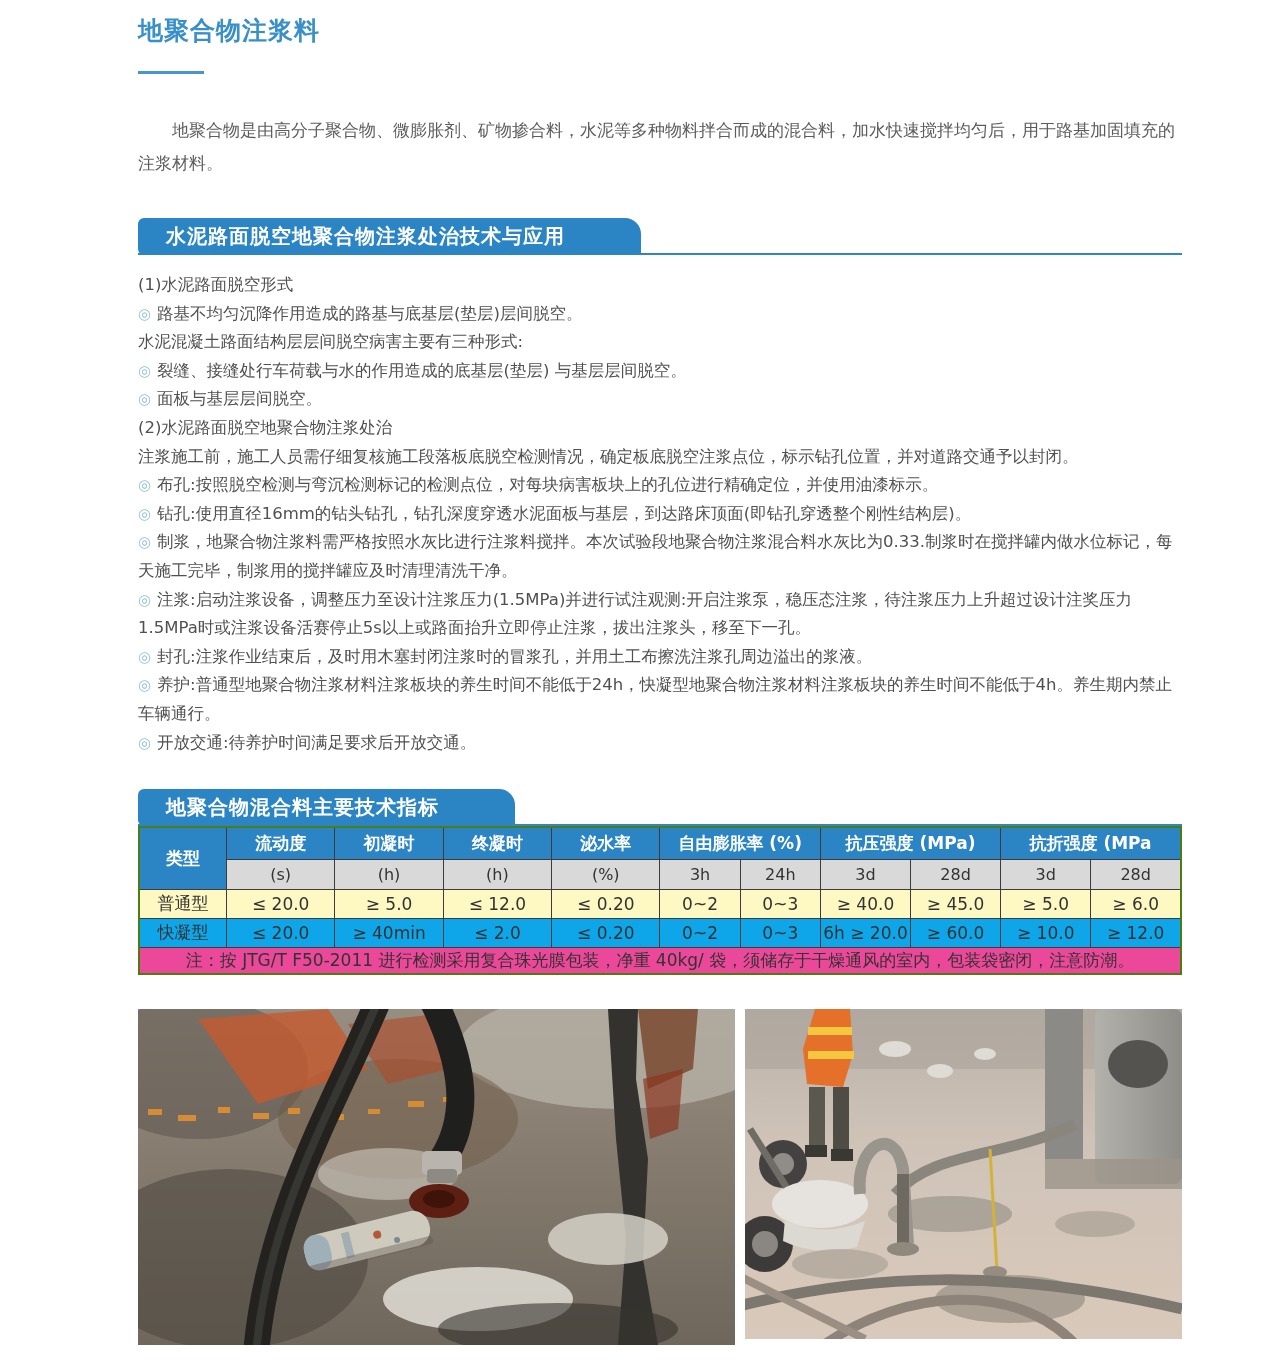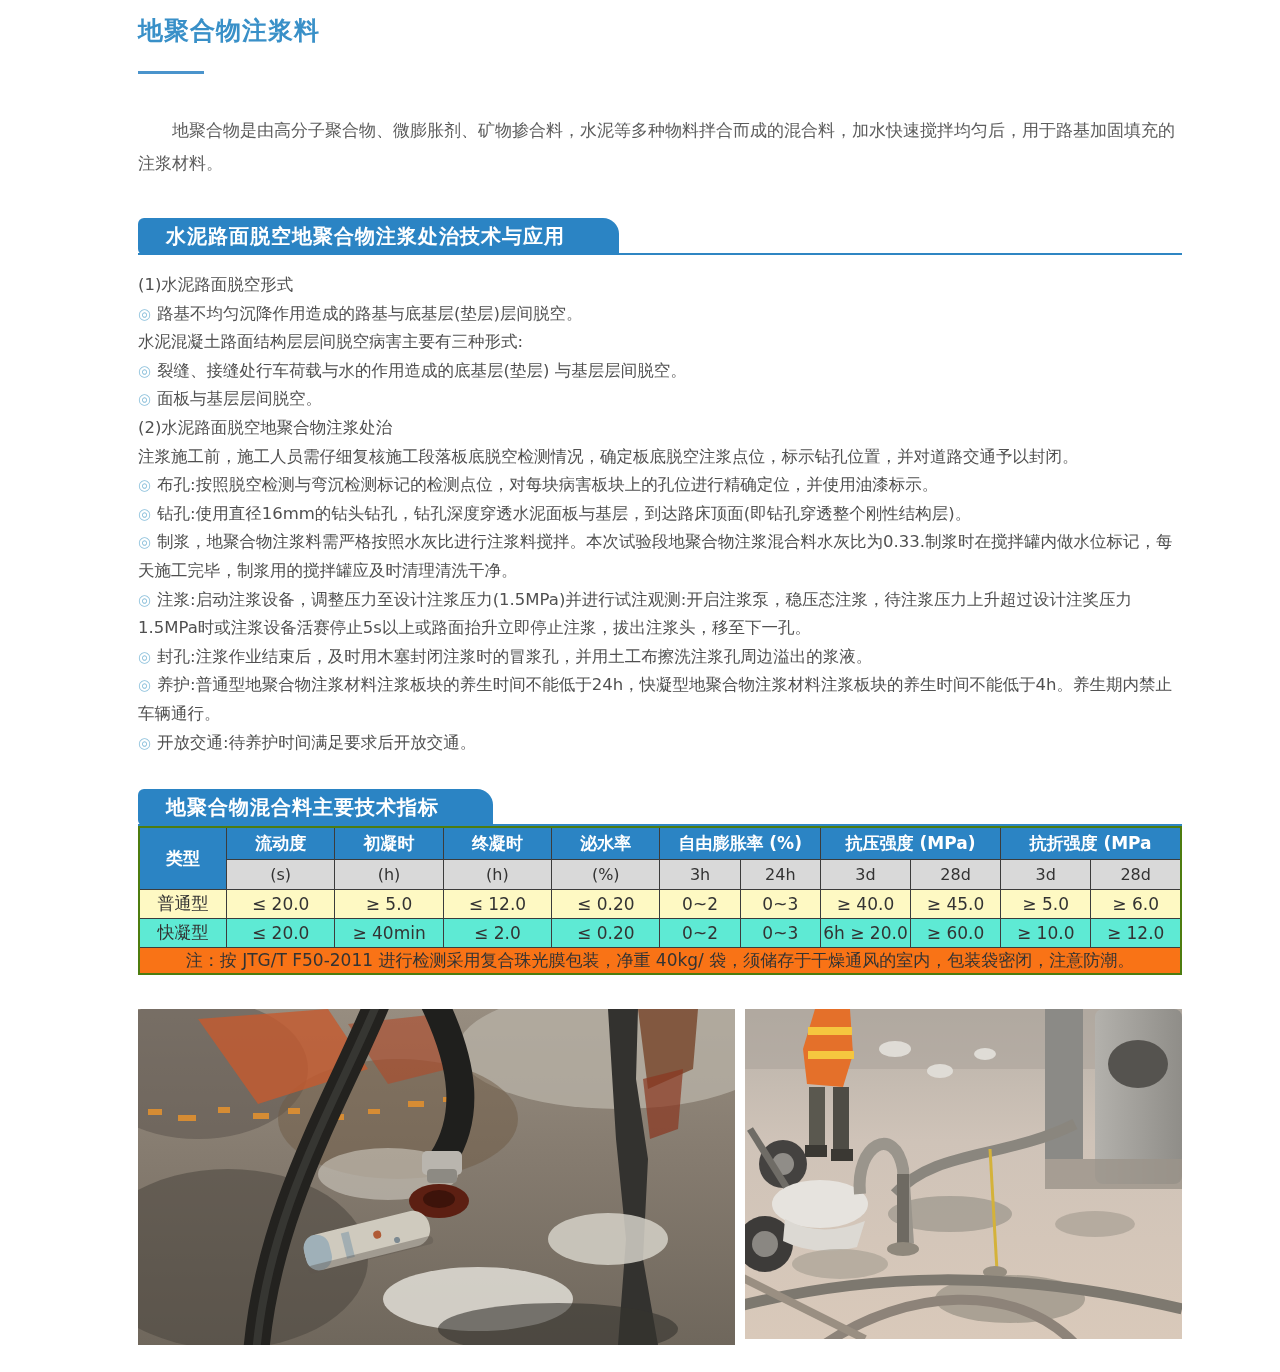--- a/index.html
+++ b/index.html
@@ -15,40 +15,40 @@
   .title-dash { width:66px; height:3px; background:#4a94cc; margin-top:24px; }
 
   .intro { margin-top:40px; color:#5c5c5c; font-size:17px; line-height:33px; text-indent:2em; }
 
   
   .banner-wrap { position:relative; margin-top:38px; height:37px; }
   .banner-line { position:absolute; left:0; right:0; bottom:0; height:2px; background:#2f86c3; }
   .banner {
     position:relative; display:inline-block; height:37px; line-height:37px;
     background:#2b84c4; color:#ffffff; font-size:20px; font-weight:bold;
-    padding:0 54px 0 28px; border-radius:6px 16px 0 6px; letter-spacing:1px;
+    padding:0 76px 0 28px; border-radius:6px 16px 0 6px; letter-spacing:1px;
   }
 
   
   .body-text { margin-top:16px; }
   .body-text p { color:#505050; font-size:16.5px; line-height:28.6px; }
   .bullet { color:#8fc2dc; margin-right:6px; font-size:15px; }
 
   
   .spec-table { width:100%; border-collapse:collapse; border:2px solid #4d7c0f; }
   .spec-table th, .spec-table td {
     border:1px solid #3c3c3c; text-align:center; vertical-align:middle;
     font-size:17px; color:#333;
   }
   .spec-table .hdr { background:#2b84c4; color:#ffffff; font-weight:bold; height:32px; }
   .spec-table .sub { background:#d9d9d9; height:30px; font-size:16px; font-weight:normal; }
   .spec-table td { height:29px; }
-  .row-alt td { background:#5eead4; }
+  .row-alt td { background:#0ea5e9; }
   .row-plain td { background:#fef9c3; }
-  .note-cell { font-size:14.5px; height:27px !important; background:#f97316; }
+  .note-cell { font-size:14.5px; height:27px !important; background:#ec4899; }
 
   
   .photos { display:flex; gap:10px; margin-top:34px; align-items:flex-start; }
   .photo-frame { display:block; }
 </style>
 </head>
 <body>
 
 <div class="page">
   <div class="content">

